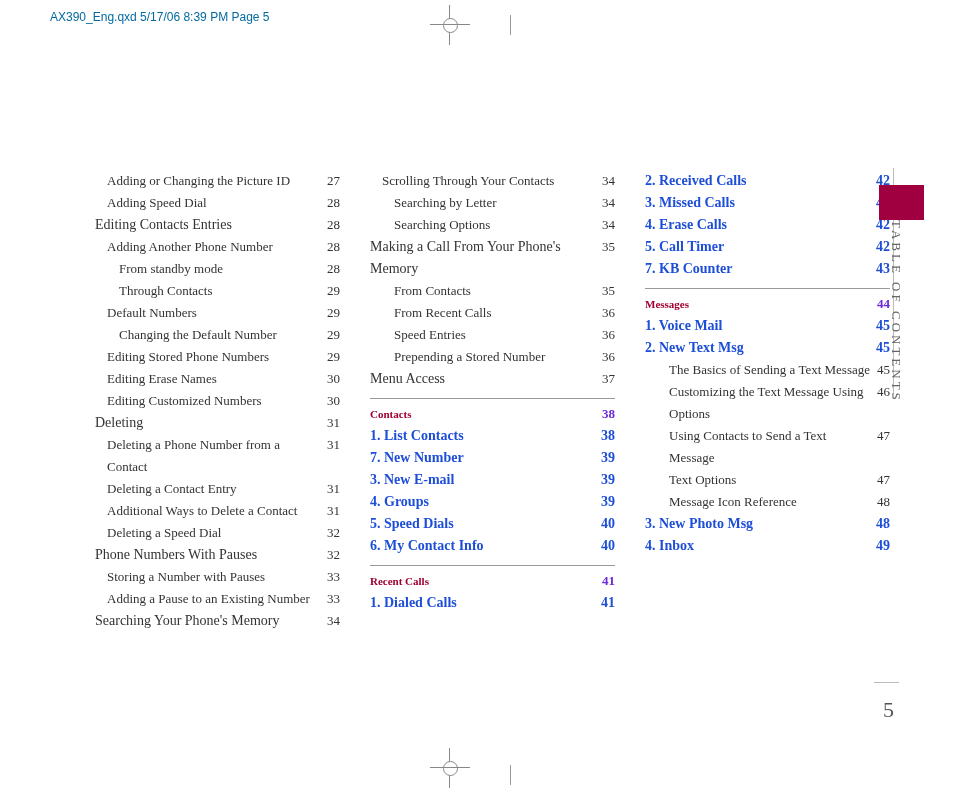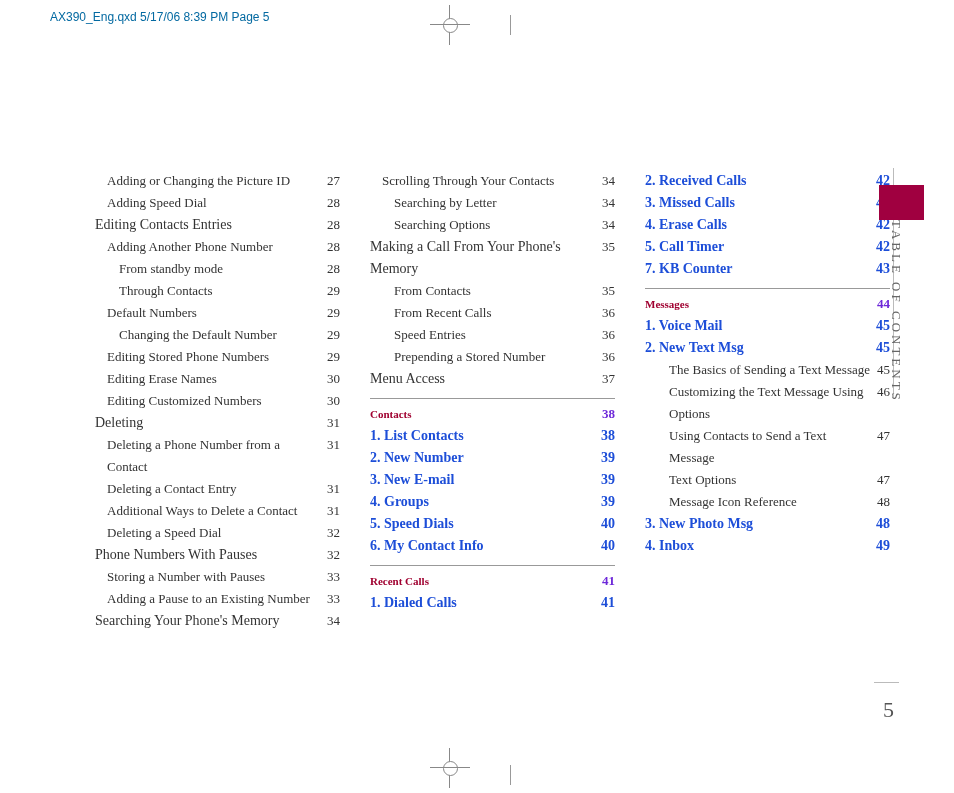--- a/index.html
+++ b/index.html
@@ -166,21 +166,21 @@
         <div class="hr"></div>
         <div class="row">
           <span class="t sec">Contacts</span>
           <span class="secn">38</span>
         </div>
         <div class="row">
           <span class="t bold">1. List Contacts</span>
           <span class="bold">38</span>
         </div>
         <div class="row">
-          <span class="t bold">2. New Number</span>
+          <span class="t bold">7. New Number</span>
           <span class="bold">39</span>
         </div>
         <div class="row">
           <span class="t bold">3. New E-mail</span>
           <span class="bold">39</span>
         </div>
         <div class="row">
           <span class="t bold">4. Groups</span>
           <span class="bold">39</span>
         </div>

